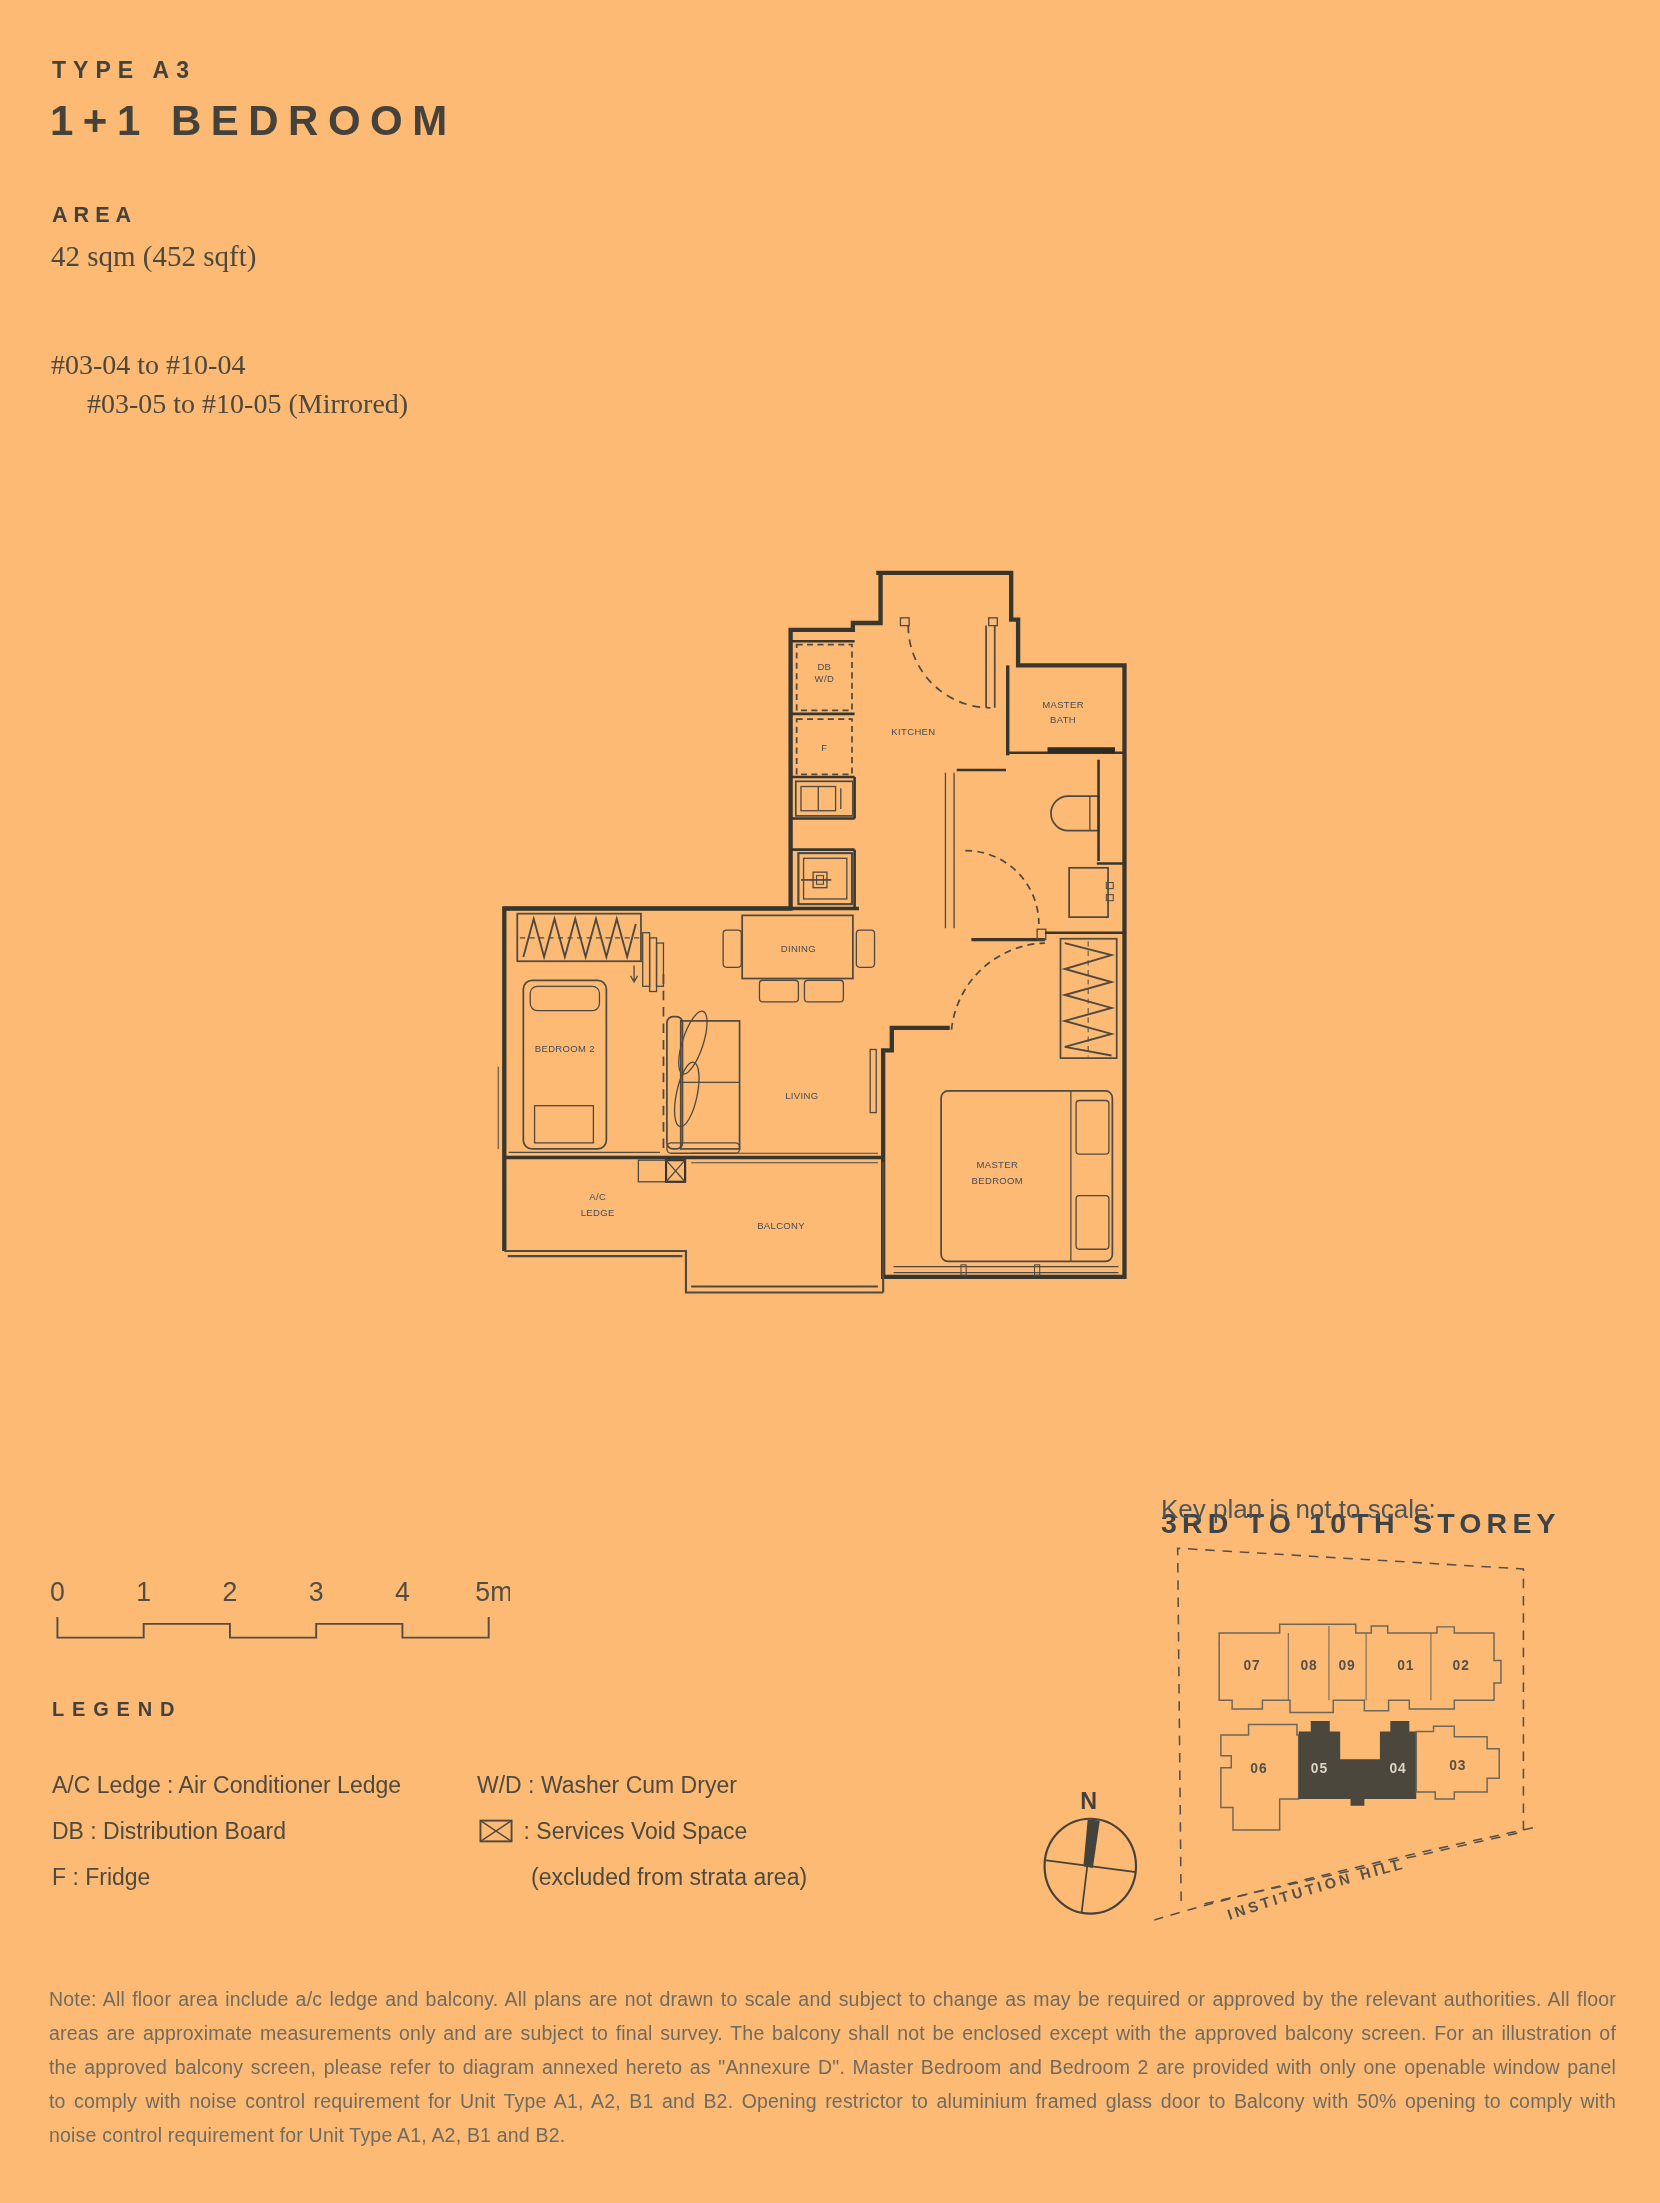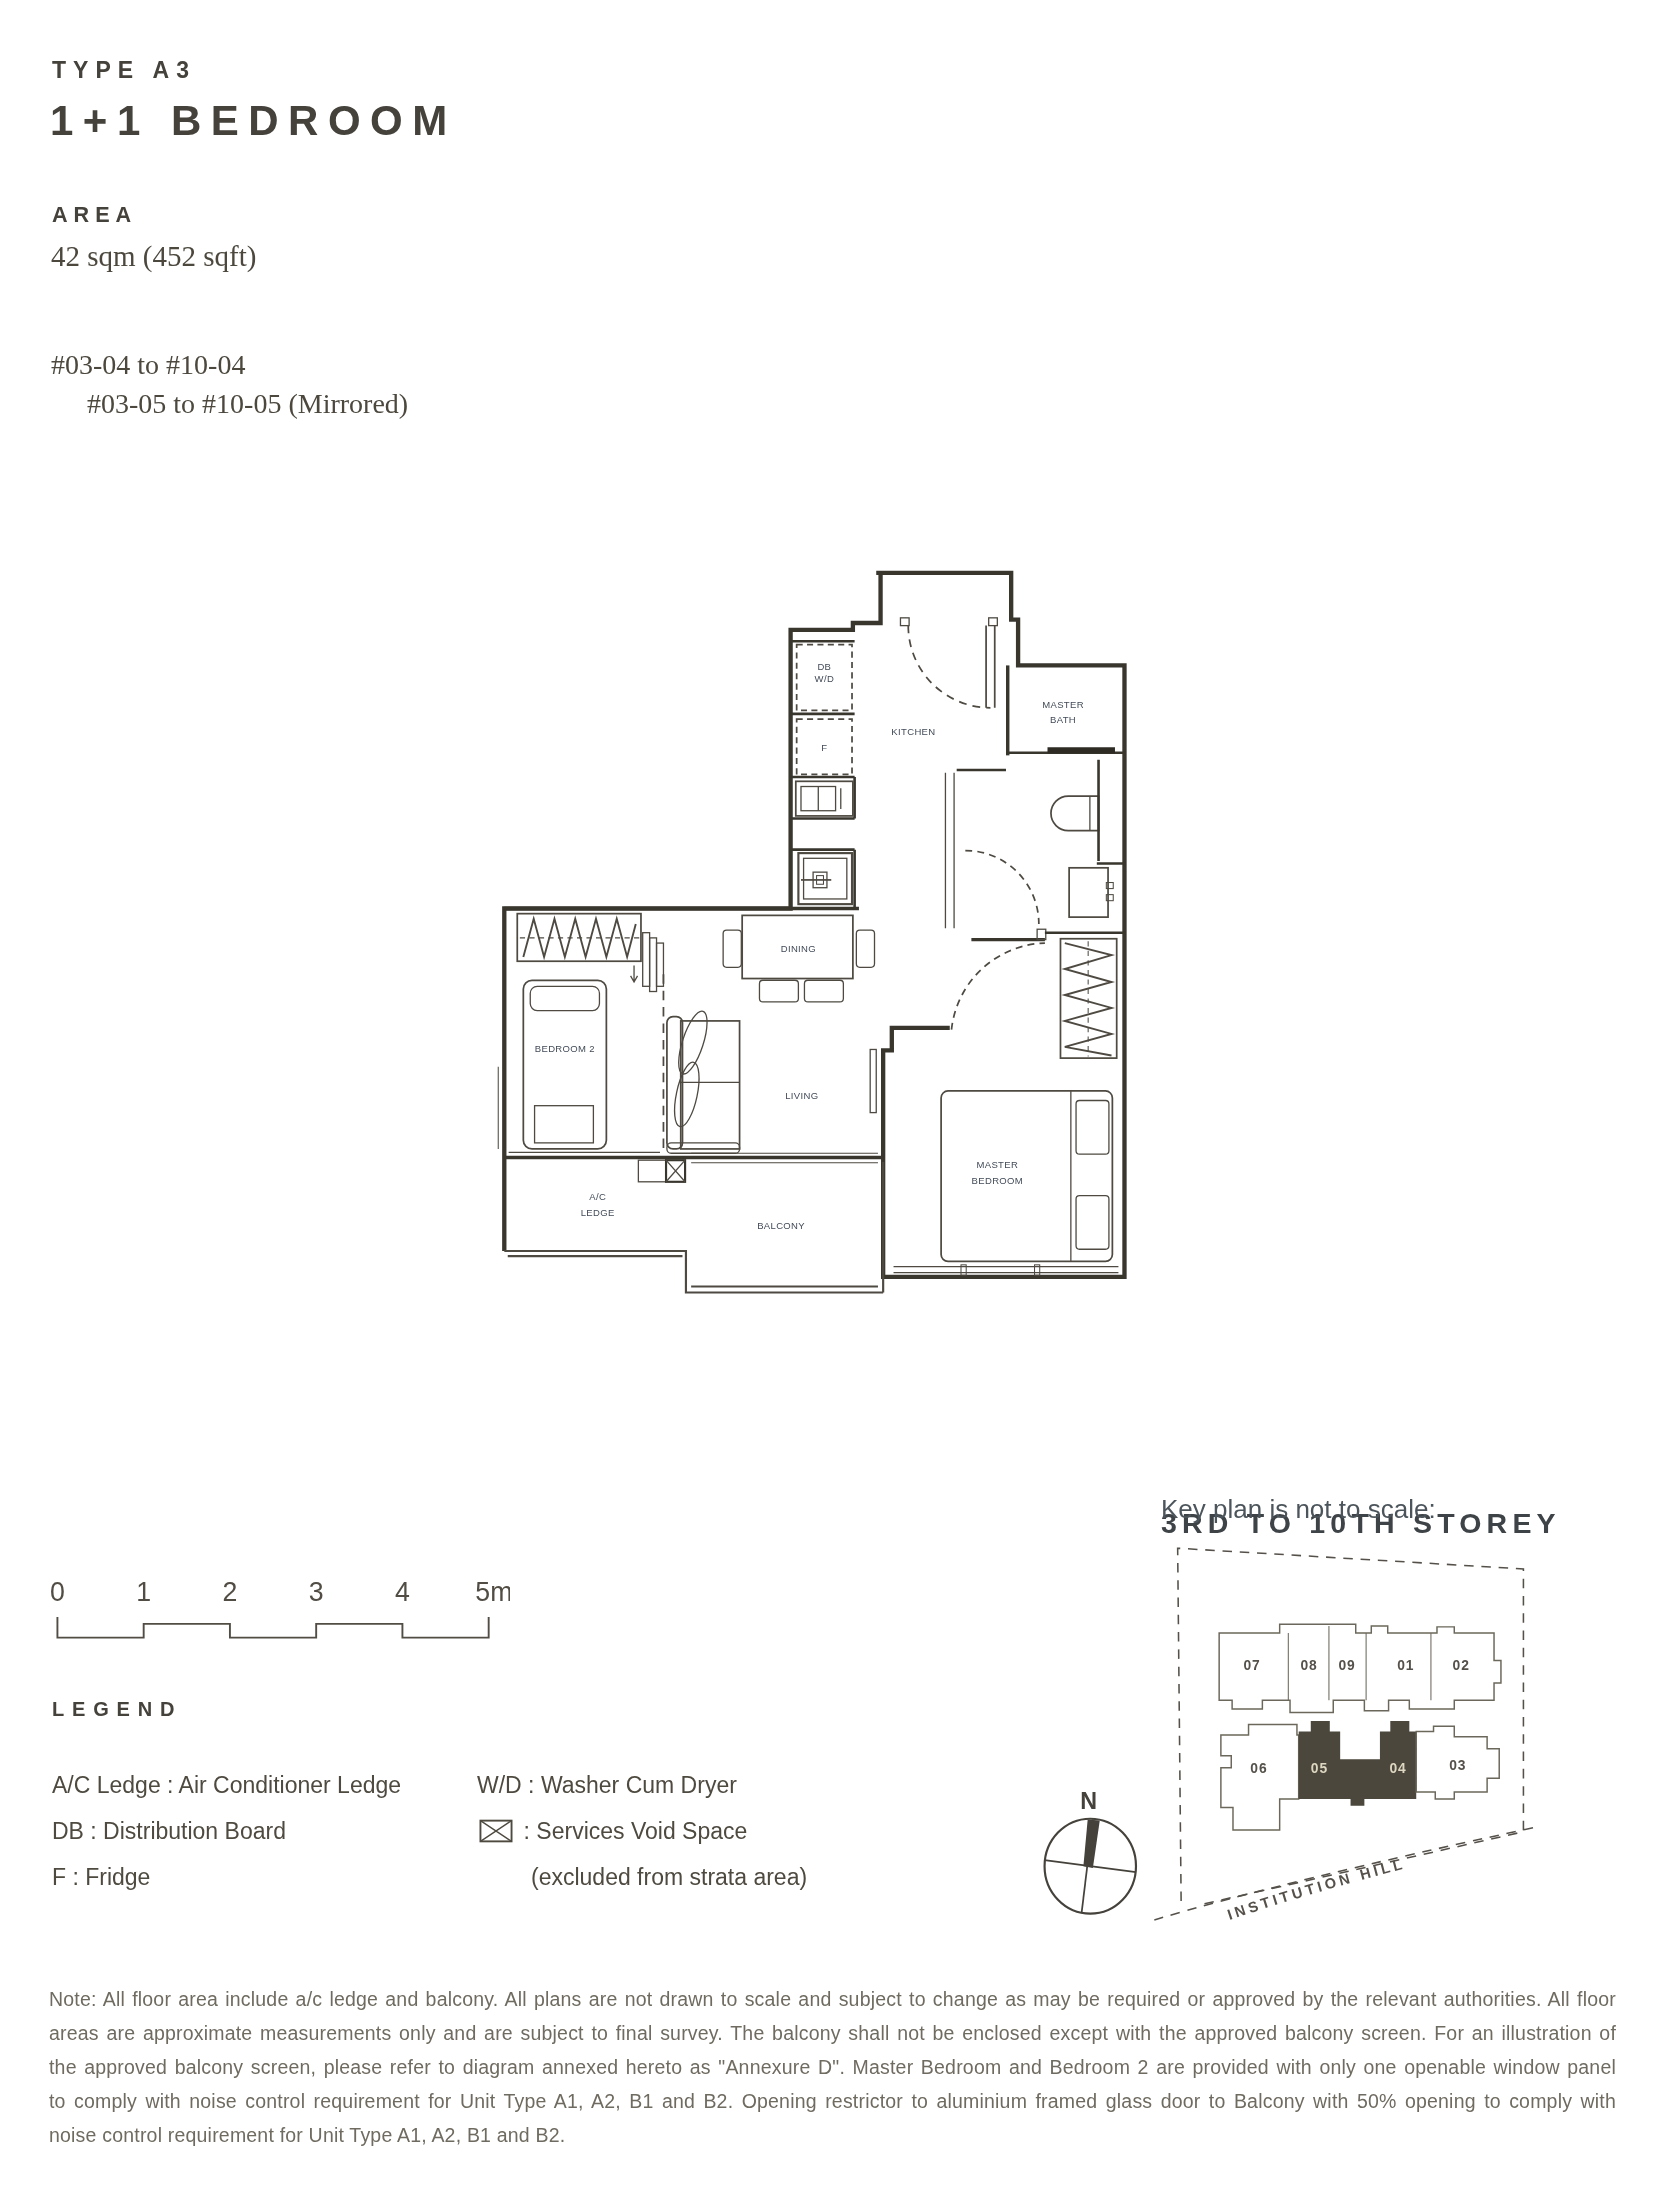--- a/index.html
+++ b/index.html
@@ -1,19 +1,19 @@
 <!DOCTYPE html>
 <html style="font-size:14px"><head>
 <meta charset="utf-8">
 <style>
   html,body{margin:0;padding:0;}
   body{background:#b0a995;}
   .page{
     position:relative;width:1660px;height:2203px;
-    background:#ffffff;
+    background:#fdba74;
     font-family:"Liberation Sans",sans-serif;
     color:#46423b;overflow:hidden;
   }
   .abs{position:absolute;}
   
   .type-label{left:52px;top:57px;font-size:23px;font-weight:bold;letter-spacing:7px;color:#45413b;}
   .main-title{left:50px;top:97px;font-size:42px;font-weight:bold;letter-spacing:9.5px;color:#45413b;}
   .area-heading{left:52px;top:202px;font-size:21.6px;font-weight:bold;letter-spacing:6px;color:#45413b;}
   .serif{font-family:"Liberation Serif",serif;color:#4c483e;}
   .area-value{left:51px;top:240px;font-size:29px;}

